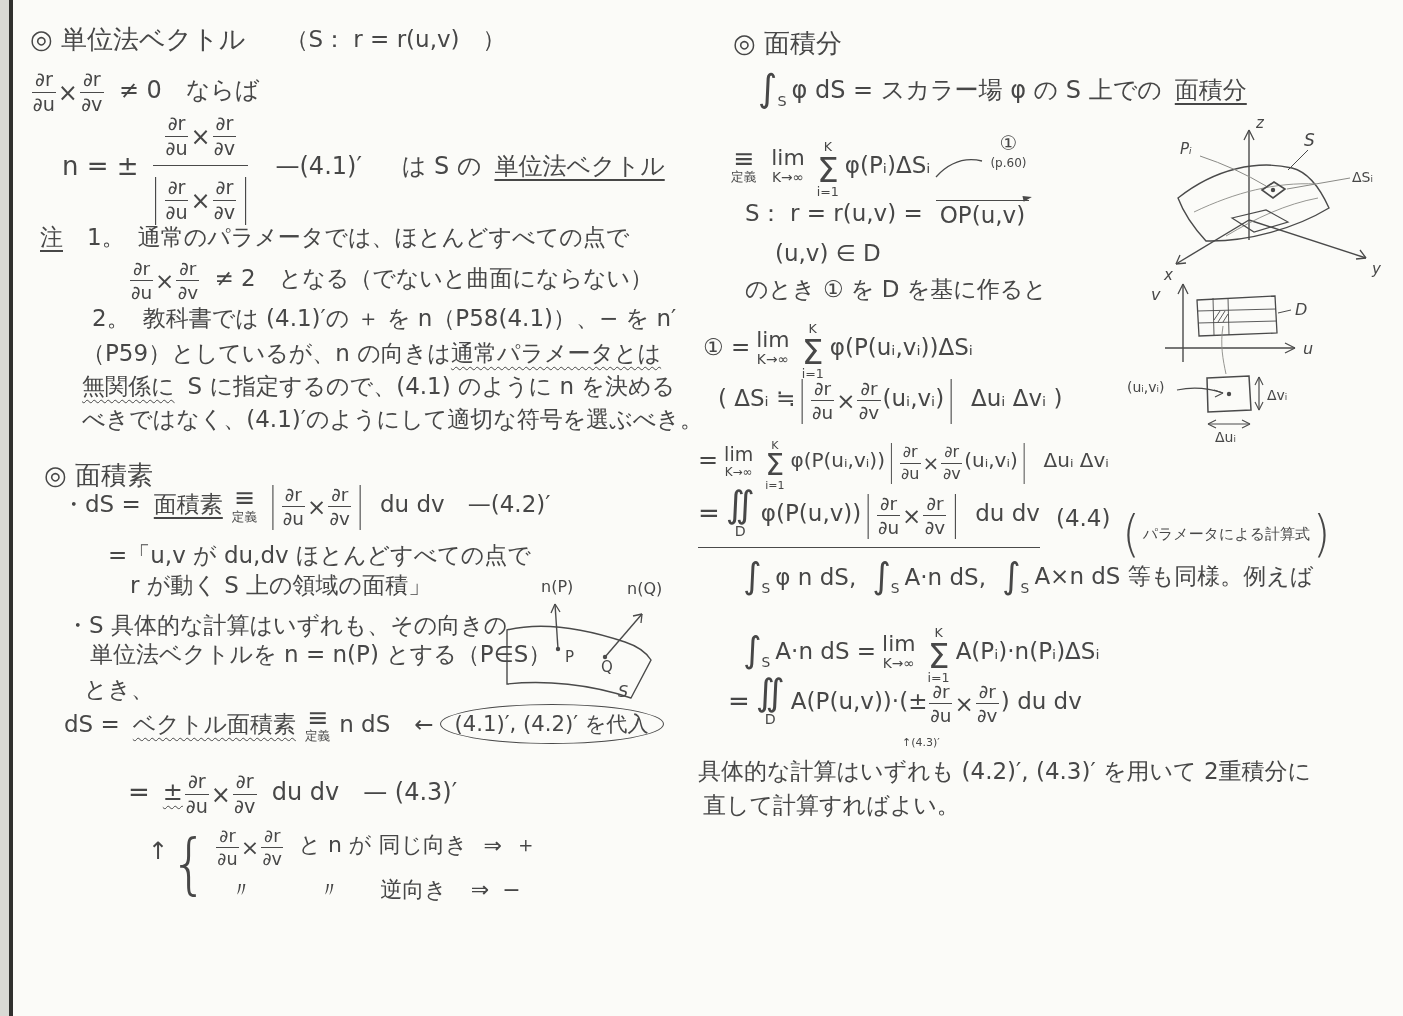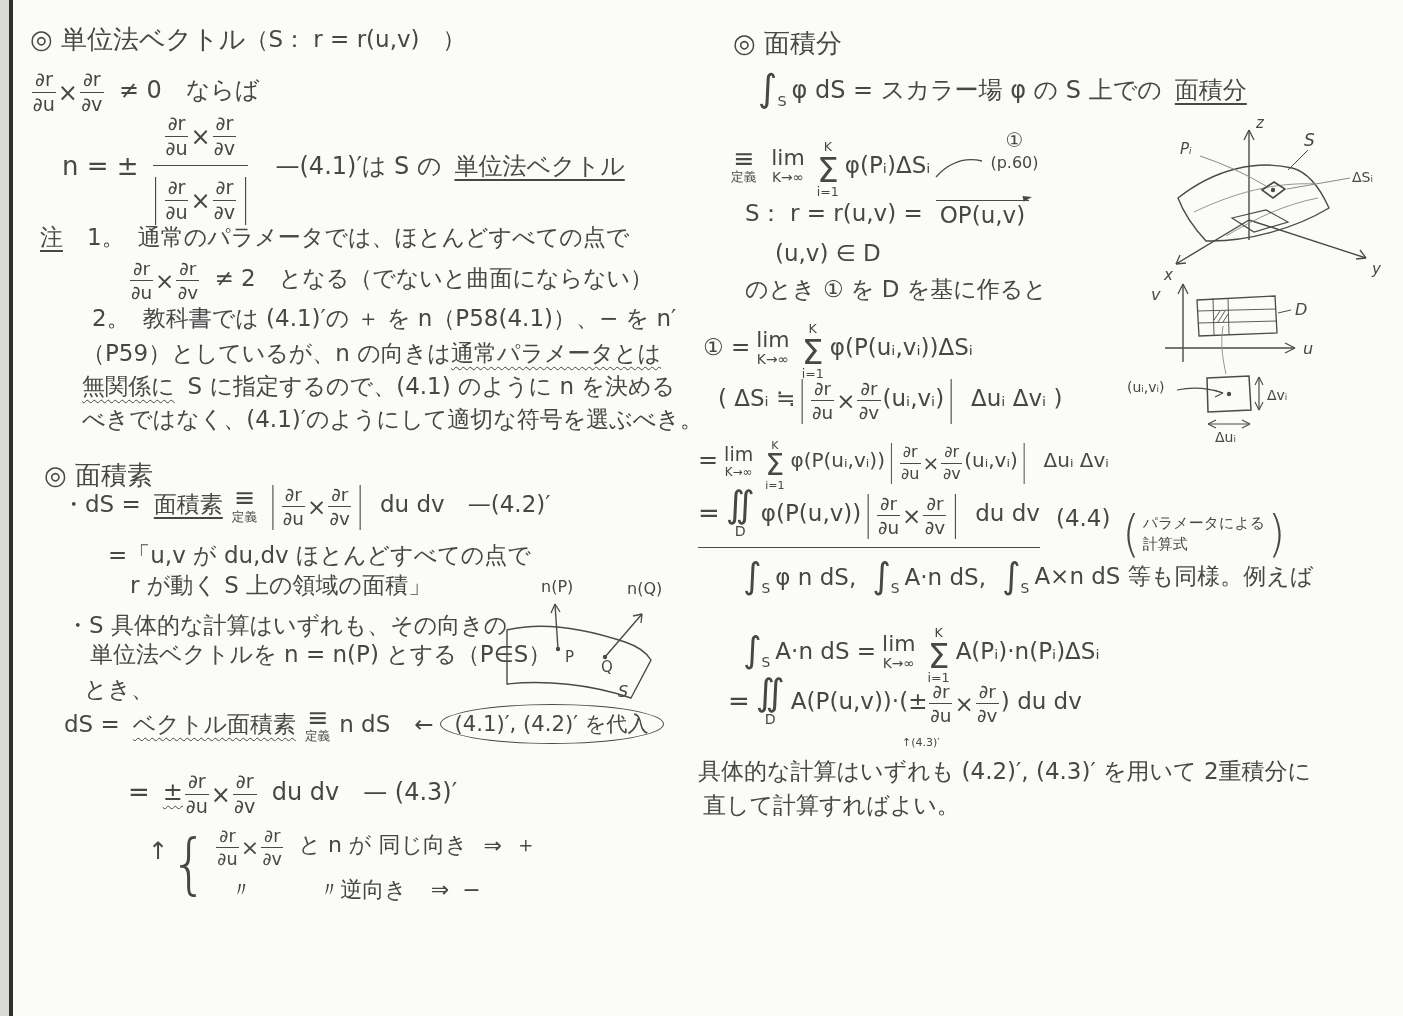--- a/index.html
+++ b/index.html
@@ -2,21 +2,21 @@
 <html><head>
 <meta charset="utf-8">
 <style>
   html,body{margin:0;padding:0;background:#e9e9e5;}
   .page{position:relative;width:1403px;height:1016px;background:#fbfbf8;overflow:hidden;
         font-family:"DejaVu Sans",sans-serif;color:#474747;}
   .edge-shadow{position:absolute;left:0;top:0;width:9px;height:100%;background:#d9d9d4;}
   .edge-line{position:absolute;left:9px;top:0;width:4px;height:100%;background:#30302e;}
   .ln{position:absolute;display:flex;align-items:center;white-space:nowrap;font-size:21px;}
   .fs26{font-size:26px}.fs24{font-size:24px}.fs23{font-size:23px}.fs20{font-size:20px}.fs17{font-size:11px}
-  .g8{margin-left:13px}.g16{margin-left:16px}.g24{margin-left:24px}.g40{}
+  .g8{margin-left:13px}.g16{margin-left:16px}.g24{margin-left:24px}.g40{margin-left:40px}
   
   .fr{display:inline-flex;flex-direction:column;align-items:center;line-height:1.05;font-size:0.8em;margin:0 2px}
   .fr .nu{border-bottom:1.6px solid #4a4a4a;padding:0 3px 2px}
   .fr .de{padding-top:2px}
   .fx{display:inline-flex;align-items:center}
   
   .bigfr{display:inline-flex;flex-direction:column;align-items:center;margin:0 10px}
   .bigfr .bnu{display:inline-flex;align-items:center;border-bottom:1.8px solid #4a4a4a;padding:0 10px 6px}
   .bigfr .bde{display:inline-flex;align-items:center;padding-top:6px}
   
@@ -36,24 +36,24 @@
   .iint{display:inline-flex;flex-direction:column;align-items:center;margin:0 6px;line-height:1}
   .iint .iis{font-size:1.6em;line-height:.95}
   .iint .iib{font-size:0.62em;margin-top:1px}
   .tb{display:inline-block;transform:scaleY(2.0);margin:0 3px;font-weight:300}
   .ul{text-decoration:underline;text-underline-offset:5px;text-decoration-thickness:1.5px}
   .wavy{text-decoration-line:underline;text-decoration-style:wavy;text-decoration-thickness:1px;text-underline-offset:5px}
   .ov{border:1.6px solid #4a4a4a;border-radius:50%;padding:5px 14px;margin-left:6px;font-size:0.92em}
   .ulgrp{display:inline-flex;align-items:center;border-bottom:1.7px solid #4a4a4a;padding-bottom:9px}
   .bigp{font-size:44px;font-weight:300;transform:scaleY(1.15);line-height:1}
   .pnote{display:inline-flex;align-items:center;margin-left:12px;transform:translateY(16px);font-size:15px}
-  .pncol{display:inline-flex;flex-direction:column;align-items:flex-start;line-height:1.4;margin:0 3px}
+  .pncol{display:inline-flex;flex-direction:row;align-items:flex-start;line-height:1.4;margin:0 3px}
   .c1col{display:inline-flex;flex-direction:column;align-items:center;margin-left:4px;transform:translateY(-14px);line-height:1.3}
   .c1col .cc{font-size:20px}
-  .c1col .cp{font-size:16px}
+  .c1col .cp{font-size:12px}
   .brace{font-size:60px;font-weight:300;transform:scaleY(1.1);line-height:1;margin:0 6px 0 2px}
   .uparr{font-size:24px;transform:translateY(-12px)}
   .caserows{display:inline-flex;flex-direction:column;gap:6px}
   .caserow{display:inline-flex;align-items:center}
   .vec{position:relative;border-top:1.6px solid #4a4a4a;padding:1px 4px 0 4px}
   .vec::after{content:'';position:absolute;top:-6px;right:-3px;width:0;height:0;
     border-left:9px solid #4a4a4a;border-top:3px solid transparent;border-bottom:3px solid transparent;
     transform:rotate(-12deg)}
   svg text{font-family:"DejaVu Sans",sans-serif;fill:#474747}
 </style>

